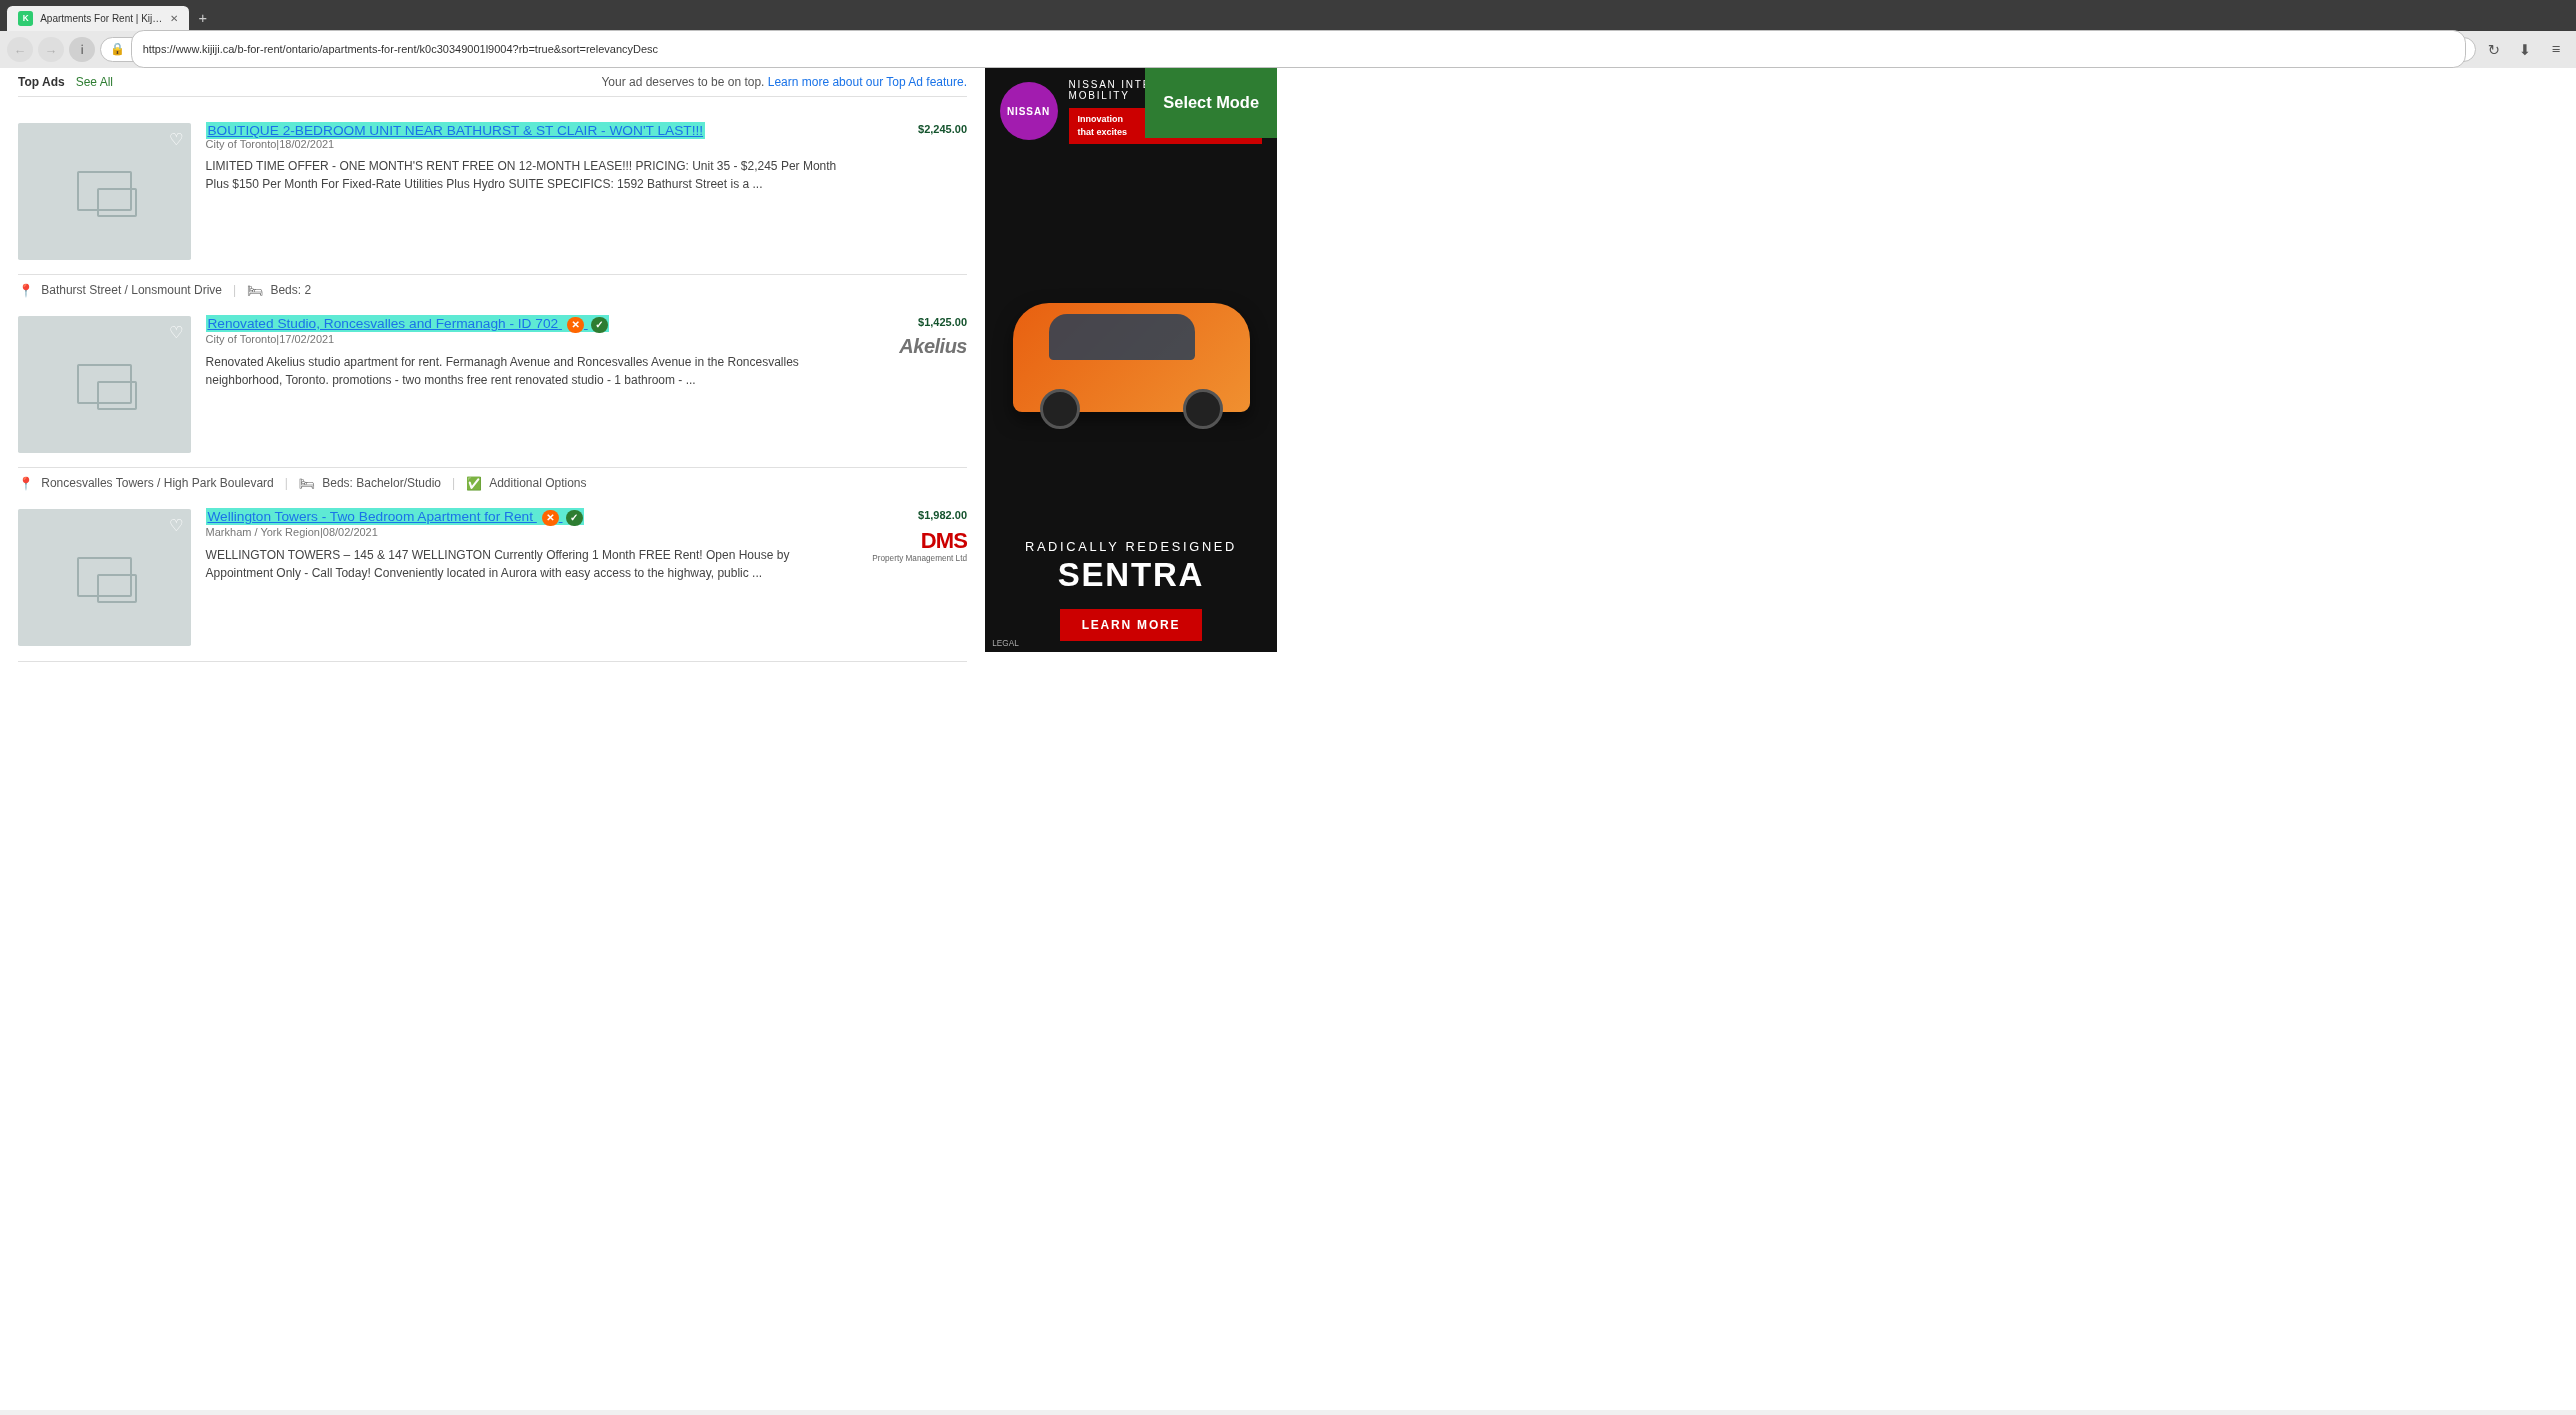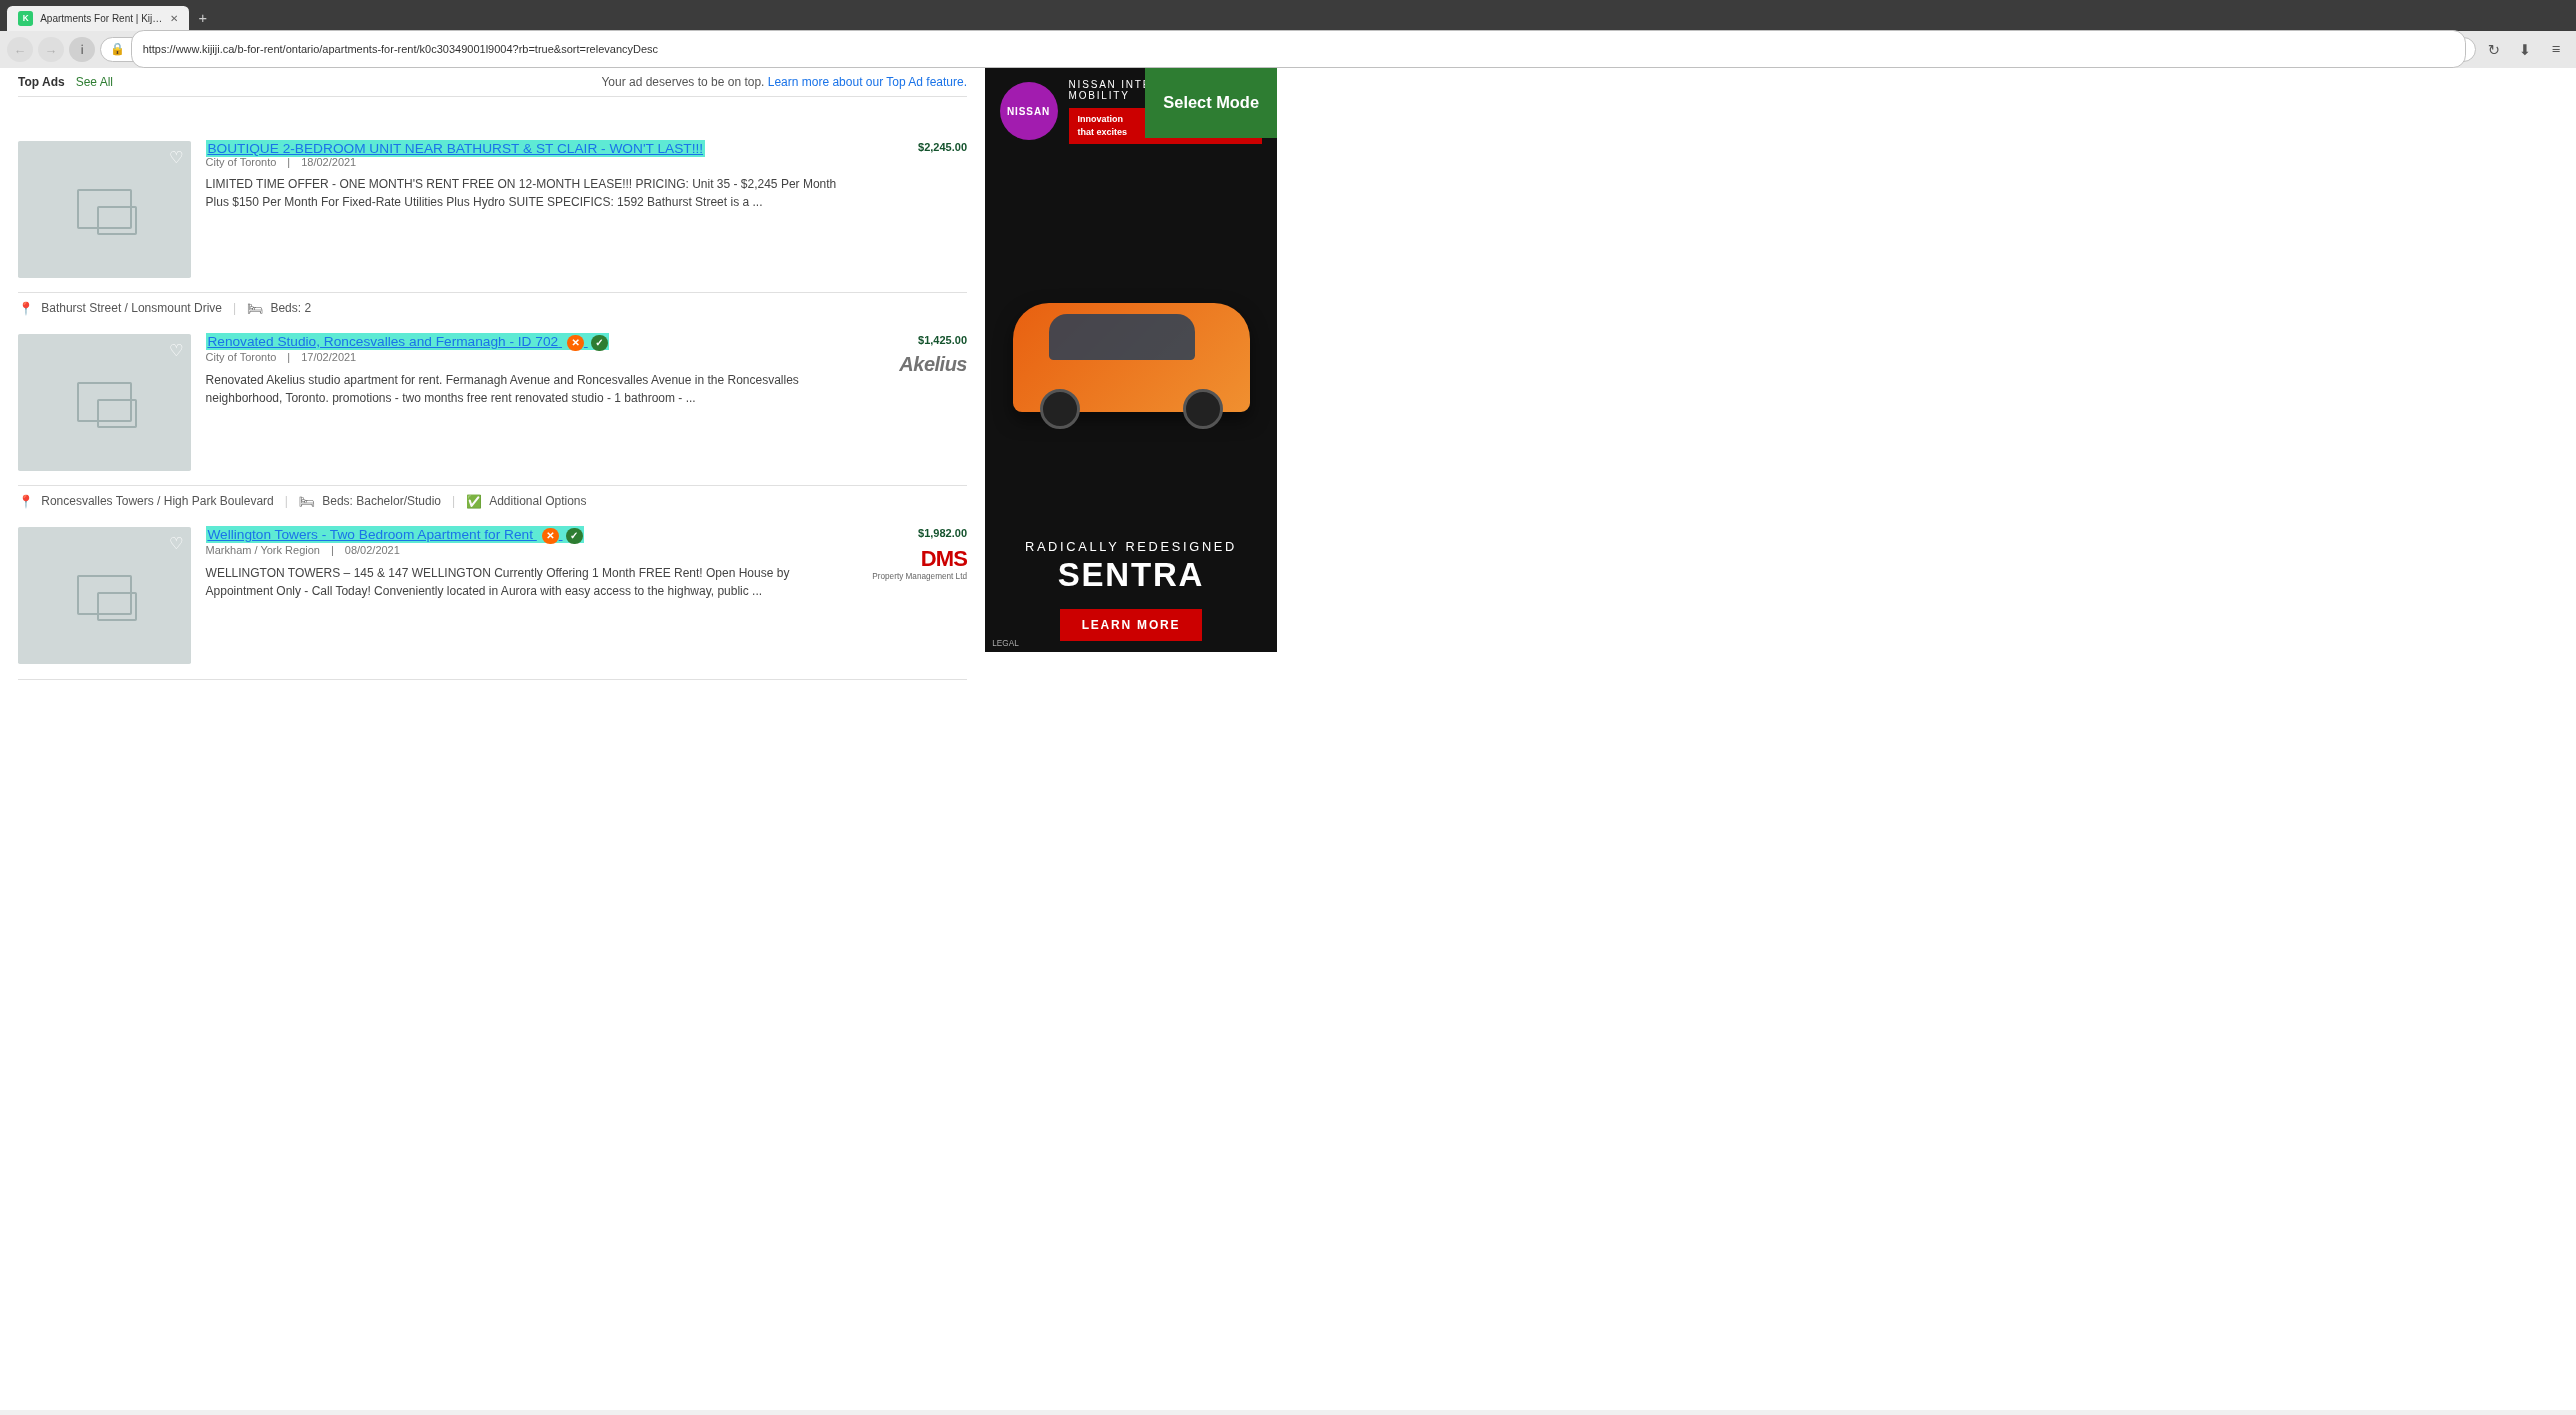--- a/index.html
+++ b/index.html
@@ -125,21 +125,21 @@
       position: relative;
     }
 
     
     .top-bar {
       display: flex;
       align-items: center;
       justify-content: space-between;
       padding: 7.3px 0;
       border-bottom: 0.9px solid #e0e0e0;
-      margin-bottom: 29px;
+      margin-bottom: 11px;
     }
     .top-bar-left {
       display: flex;
       align-items: center;
       gap: 11px;
     }
     .top-ads-label {
       font-weight: bold;
       font-size: 12px;
       color: #333;
@@ -225,21 +225,20 @@
       background: #5eead4;
       display: inline;
       padding: 0.9px 1.8px;
     }
     .listing-meta {
       font-size: 11px;
       color: #777;
       margin-bottom: 7.3px;
       display: flex;
       align-items: center;
-      gap: 11px;
     }
     .listing-desc {
       font-size: 12px;
       color: #444;
       line-height: 1.5;
     }
     .listing-price {
       text-align: right;
       min-width: 109px;
     }

